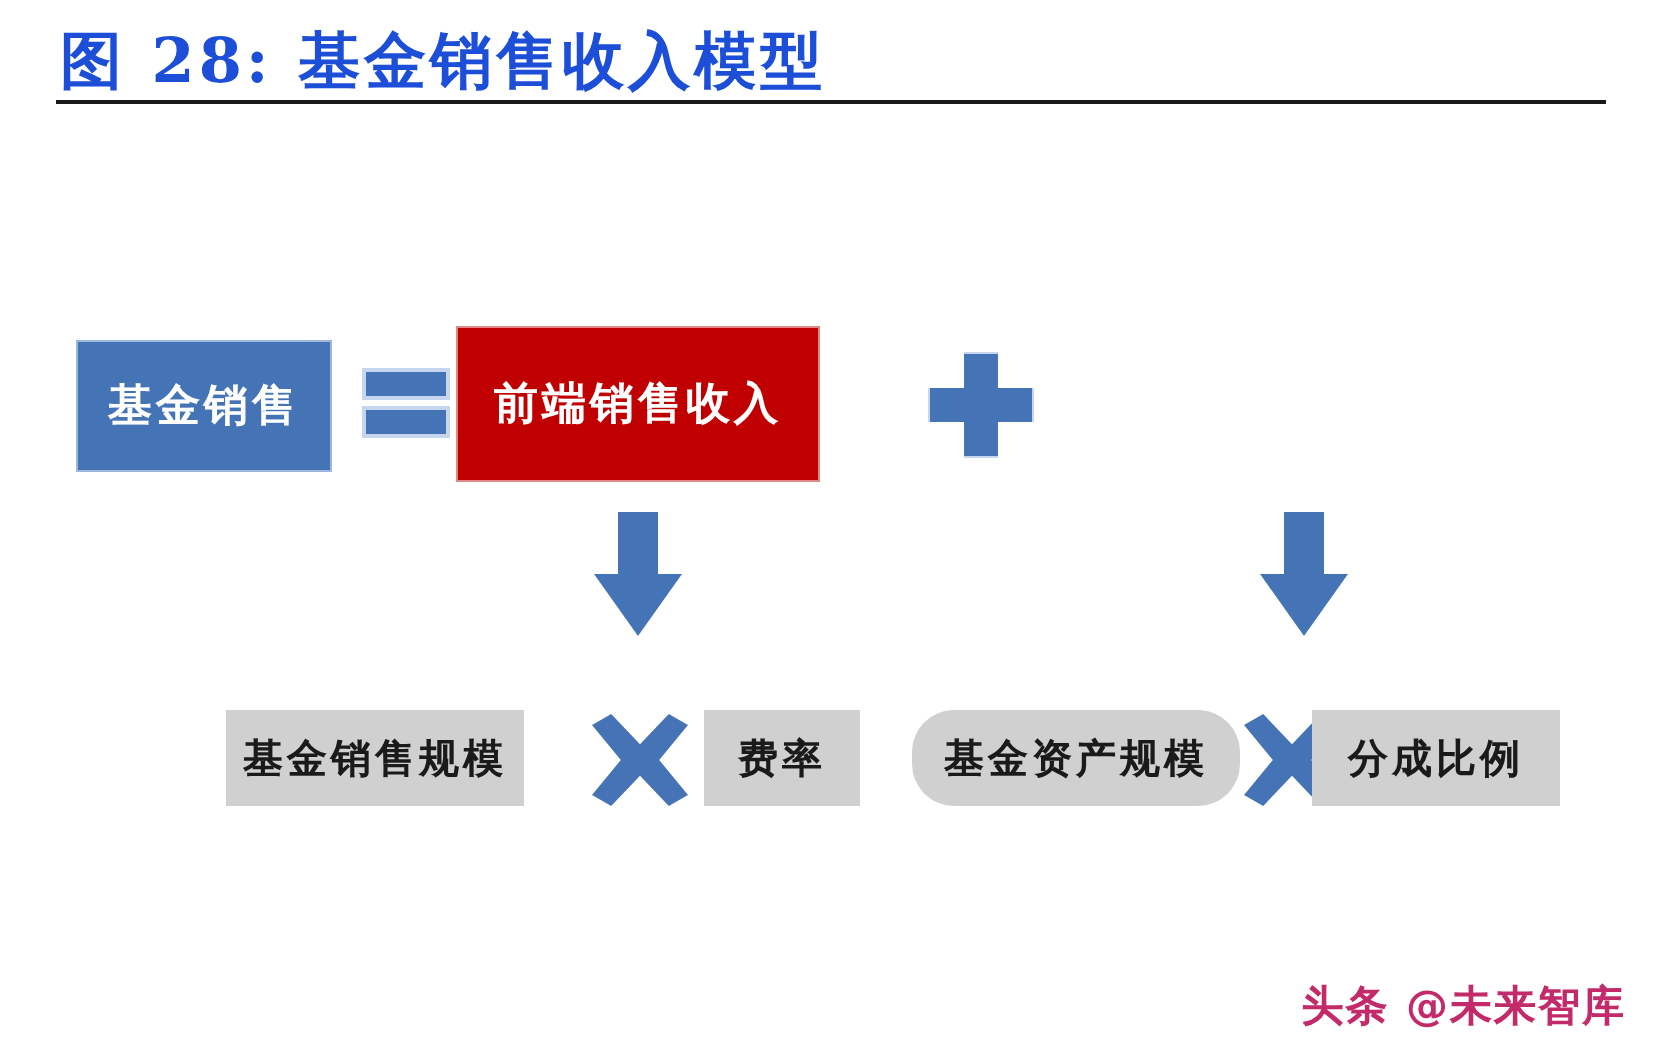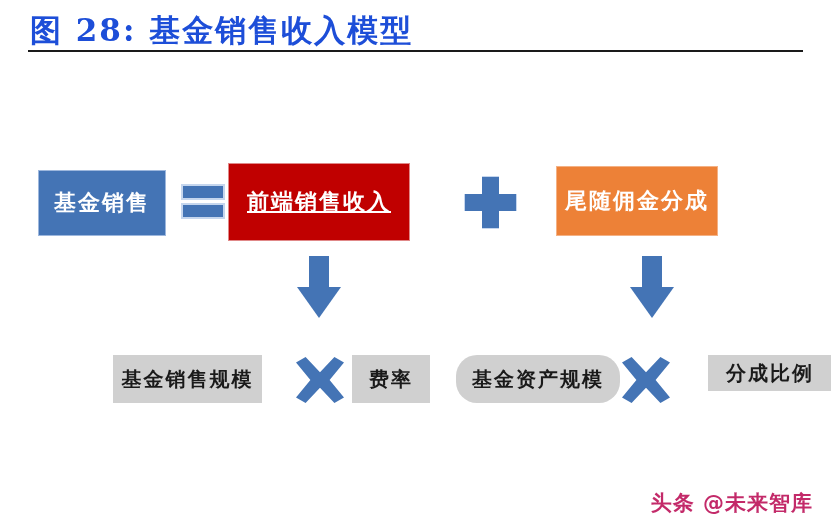--- a/index.html
+++ b/index.html
@@ -64,21 +64,20 @@
   }
   #node-fund-sales {
     left: 38px;  top: 170px;  width: 128px; height: 66px;
     background: #4474b5;
     border: 1px solid #9db7dd;
   }
   #node-front-end-revenue {
     left: 228px; top: 163px; width: 182px; height: 78px;
     background: #c00000;
     border: 1px solid #e08888;
-    text-decoration: underline;
   }
   #node-trailing-commission {
     left: 556px; top: 166px; width: 162px; height: 70px;
     background: #ed8137;
     border: 1px solid #f4b184;
   }
 
   
   .op {
     position: absolute;
@@ -148,21 +147,21 @@
     background: #d0d0d0;
     font-family: "DejaVu Serif", "Liberation Serif", serif;
     font-weight: bold;
     font-size: 20px;
     letter-spacing: 2px;
     color: #1a1a1a;
   }
   #node-fund-sales-scale   { left: 113px; top: 355px; width: 149px; height: 48px; }
   #node-fee-rate           { left: 352px; top: 355px; width: 78px;  height: 48px; }
   #node-fund-asset-scale   { left: 456px; top: 355px; width: 164px; height: 48px; border-radius: 21px; }
-  #node-share-ratio        { left: 708px; top: 355px; width: 124px; height: 36px; }
+  #node-share-ratio        { left: 656px; top: 355px; width: 124px; height: 48px; }
 
   
   #watermark {
     position: absolute;
     right: 18px;
     bottom: 10px;
     font-family: "DejaVu Sans", "Liberation Sans", sans-serif;
     font-size: 21px;
     font-weight: bold;
     color: #be185d;
@@ -186,21 +185,20 @@
     <div class="bar"></div>
     <div class="bar"></div>
   </div>
 
   <div class="node box-top" id="node-front-end-revenue">前端销售收入</div>
 
   <div class="op" id="op-plus">
     <div class="plus-shape"></div>
   </div>
 
-  <div class="node box-top" id="node-trailing-commission">尾随佣金分成</div>
 
   <div class="arrow-down" id="arrow-left">
     <div class="shaft"></div>
     <div class="head"></div>
   </div>
 
   <div class="arrow-down" id="arrow-right">
     <div class="shaft"></div>
     <div class="head"></div>
   </div>

